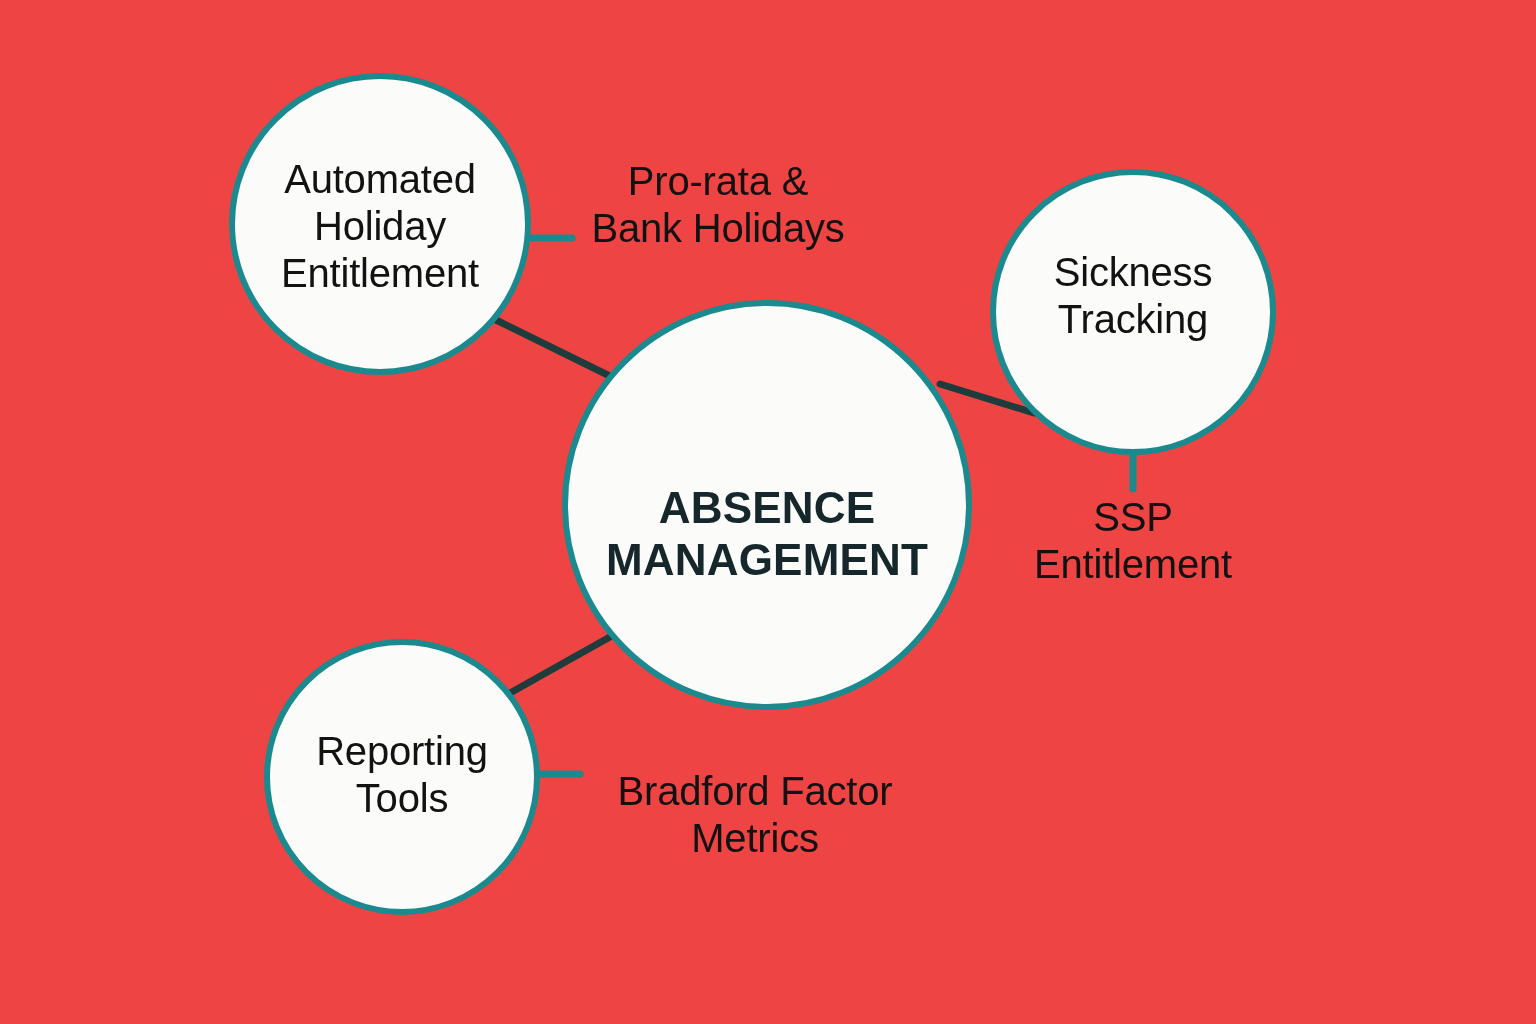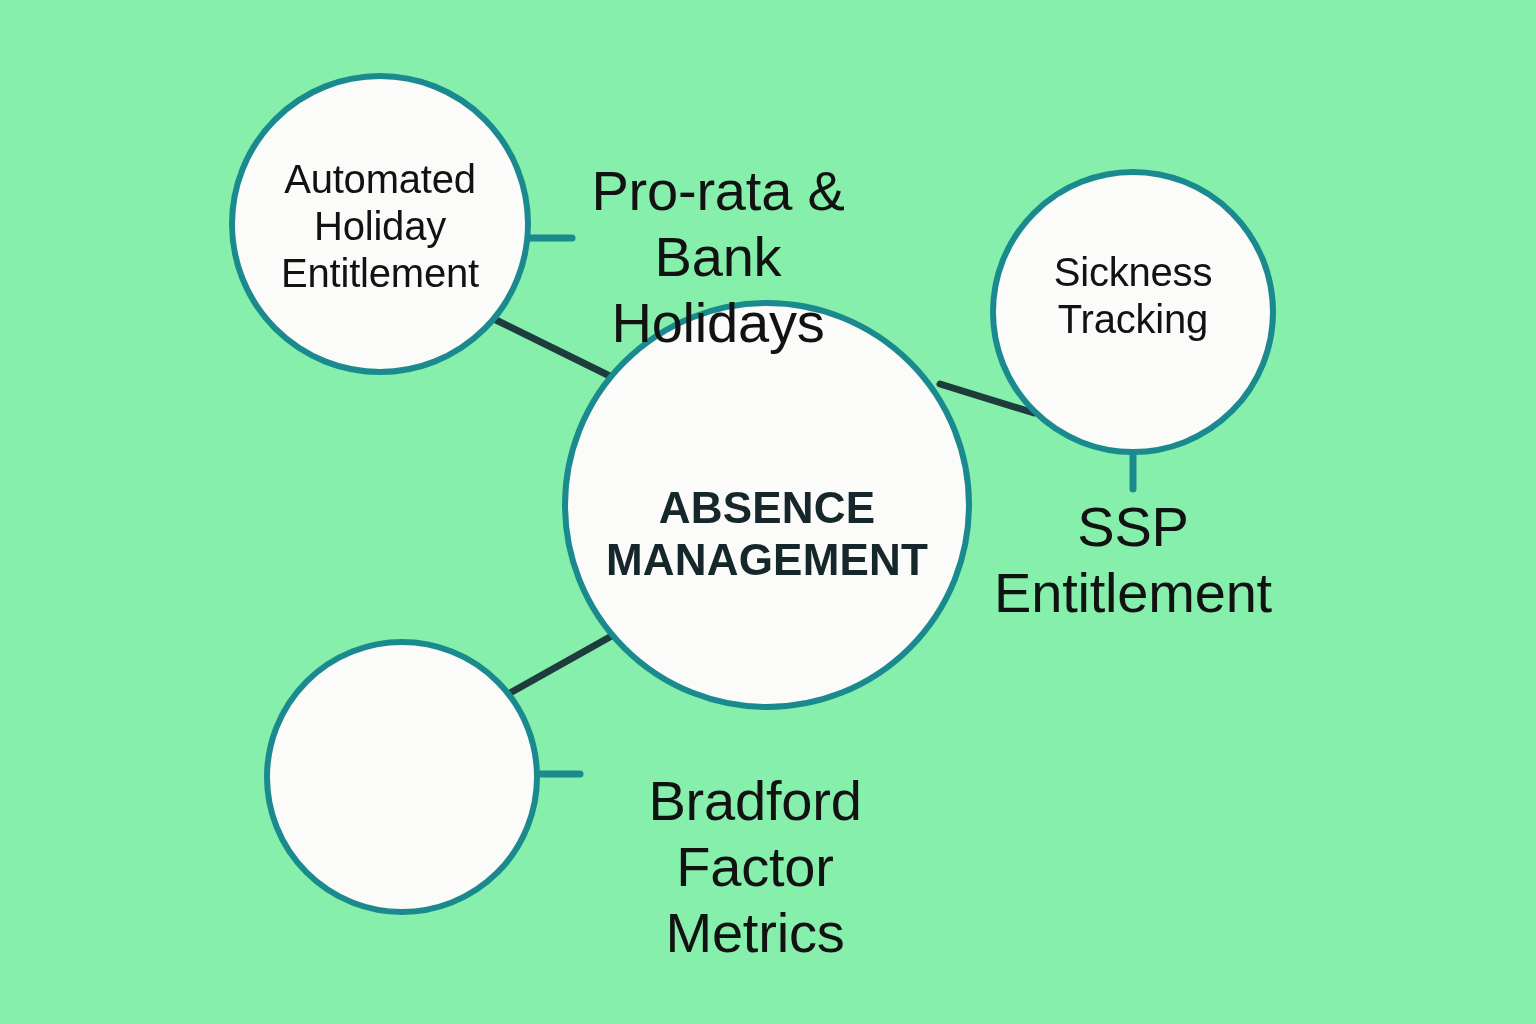--- a/index.html
+++ b/index.html
@@ -10,21 +10,21 @@
     width: 1536px;
     height: 1024px;
     background: #fbfbfa;
     font-family: "Liberation Sans", sans-serif;
     overflow: hidden;
   }
   #diagram-root {
     position: relative;
     width: 1536px;
     height: 1024px;
-    background: #86efac;
+    background: #ef4444;
   }
   svg.canvas {
     position: absolute;
     top: 0;
     left: 0;
     width: 1536px;
     height: 1024px;
     display: block;
   }
   .node-circle {
@@ -51,21 +51,21 @@
     line-height: 1.18;
   }
   .node-label.satellite {
     font-weight: 400;
     font-size: 40px;
     color: #121212;
     letter-spacing: -0.2px;
   }
   .side-label {
     font-weight: 400;
-    font-size: 56px;
+    font-size: 40px;
     color: #121212;
     letter-spacing: -0.2px;
   }
 </style>
 </head>
 <body>
 
 <div id="diagram-root">
 
   <svg class="canvas" viewBox="0 0 1536 1024" xmlns="http://www.w3.org/2000/svg">
@@ -95,20 +95,22 @@
     <circle class="node-circle" cx="767" cy="505" r="202" stroke="#1a8a8e" stroke-width="6"></circle>
   </svg>
 
   <div class="node-label satellite" style="left:180px; top:156px; width:400px;">Automated
 Holiday
 Entitlement</div>
 
   <div class="node-label satellite" style="left:948px; top:249px; width:370px;">Sickness
 Tracking</div>
 
+  <div class="node-label satellite" style="left:222px; top:728px; width:360px;">Reporting
+Tools</div>
 
   <div class="node-label center" style="left:567px; top:437px; width:400px;margin-top:45px;">ABSENCE
 MANAGEMENT</div>
 
   <div class="side-label" style="left:563px; top:158px; width:310px;">Pro-rata &amp;
 Bank Holidays</div>
 
   <div class="side-label" style="left:983px; top:494px; width:300px;">SSP
 Entitlement</div>
 

